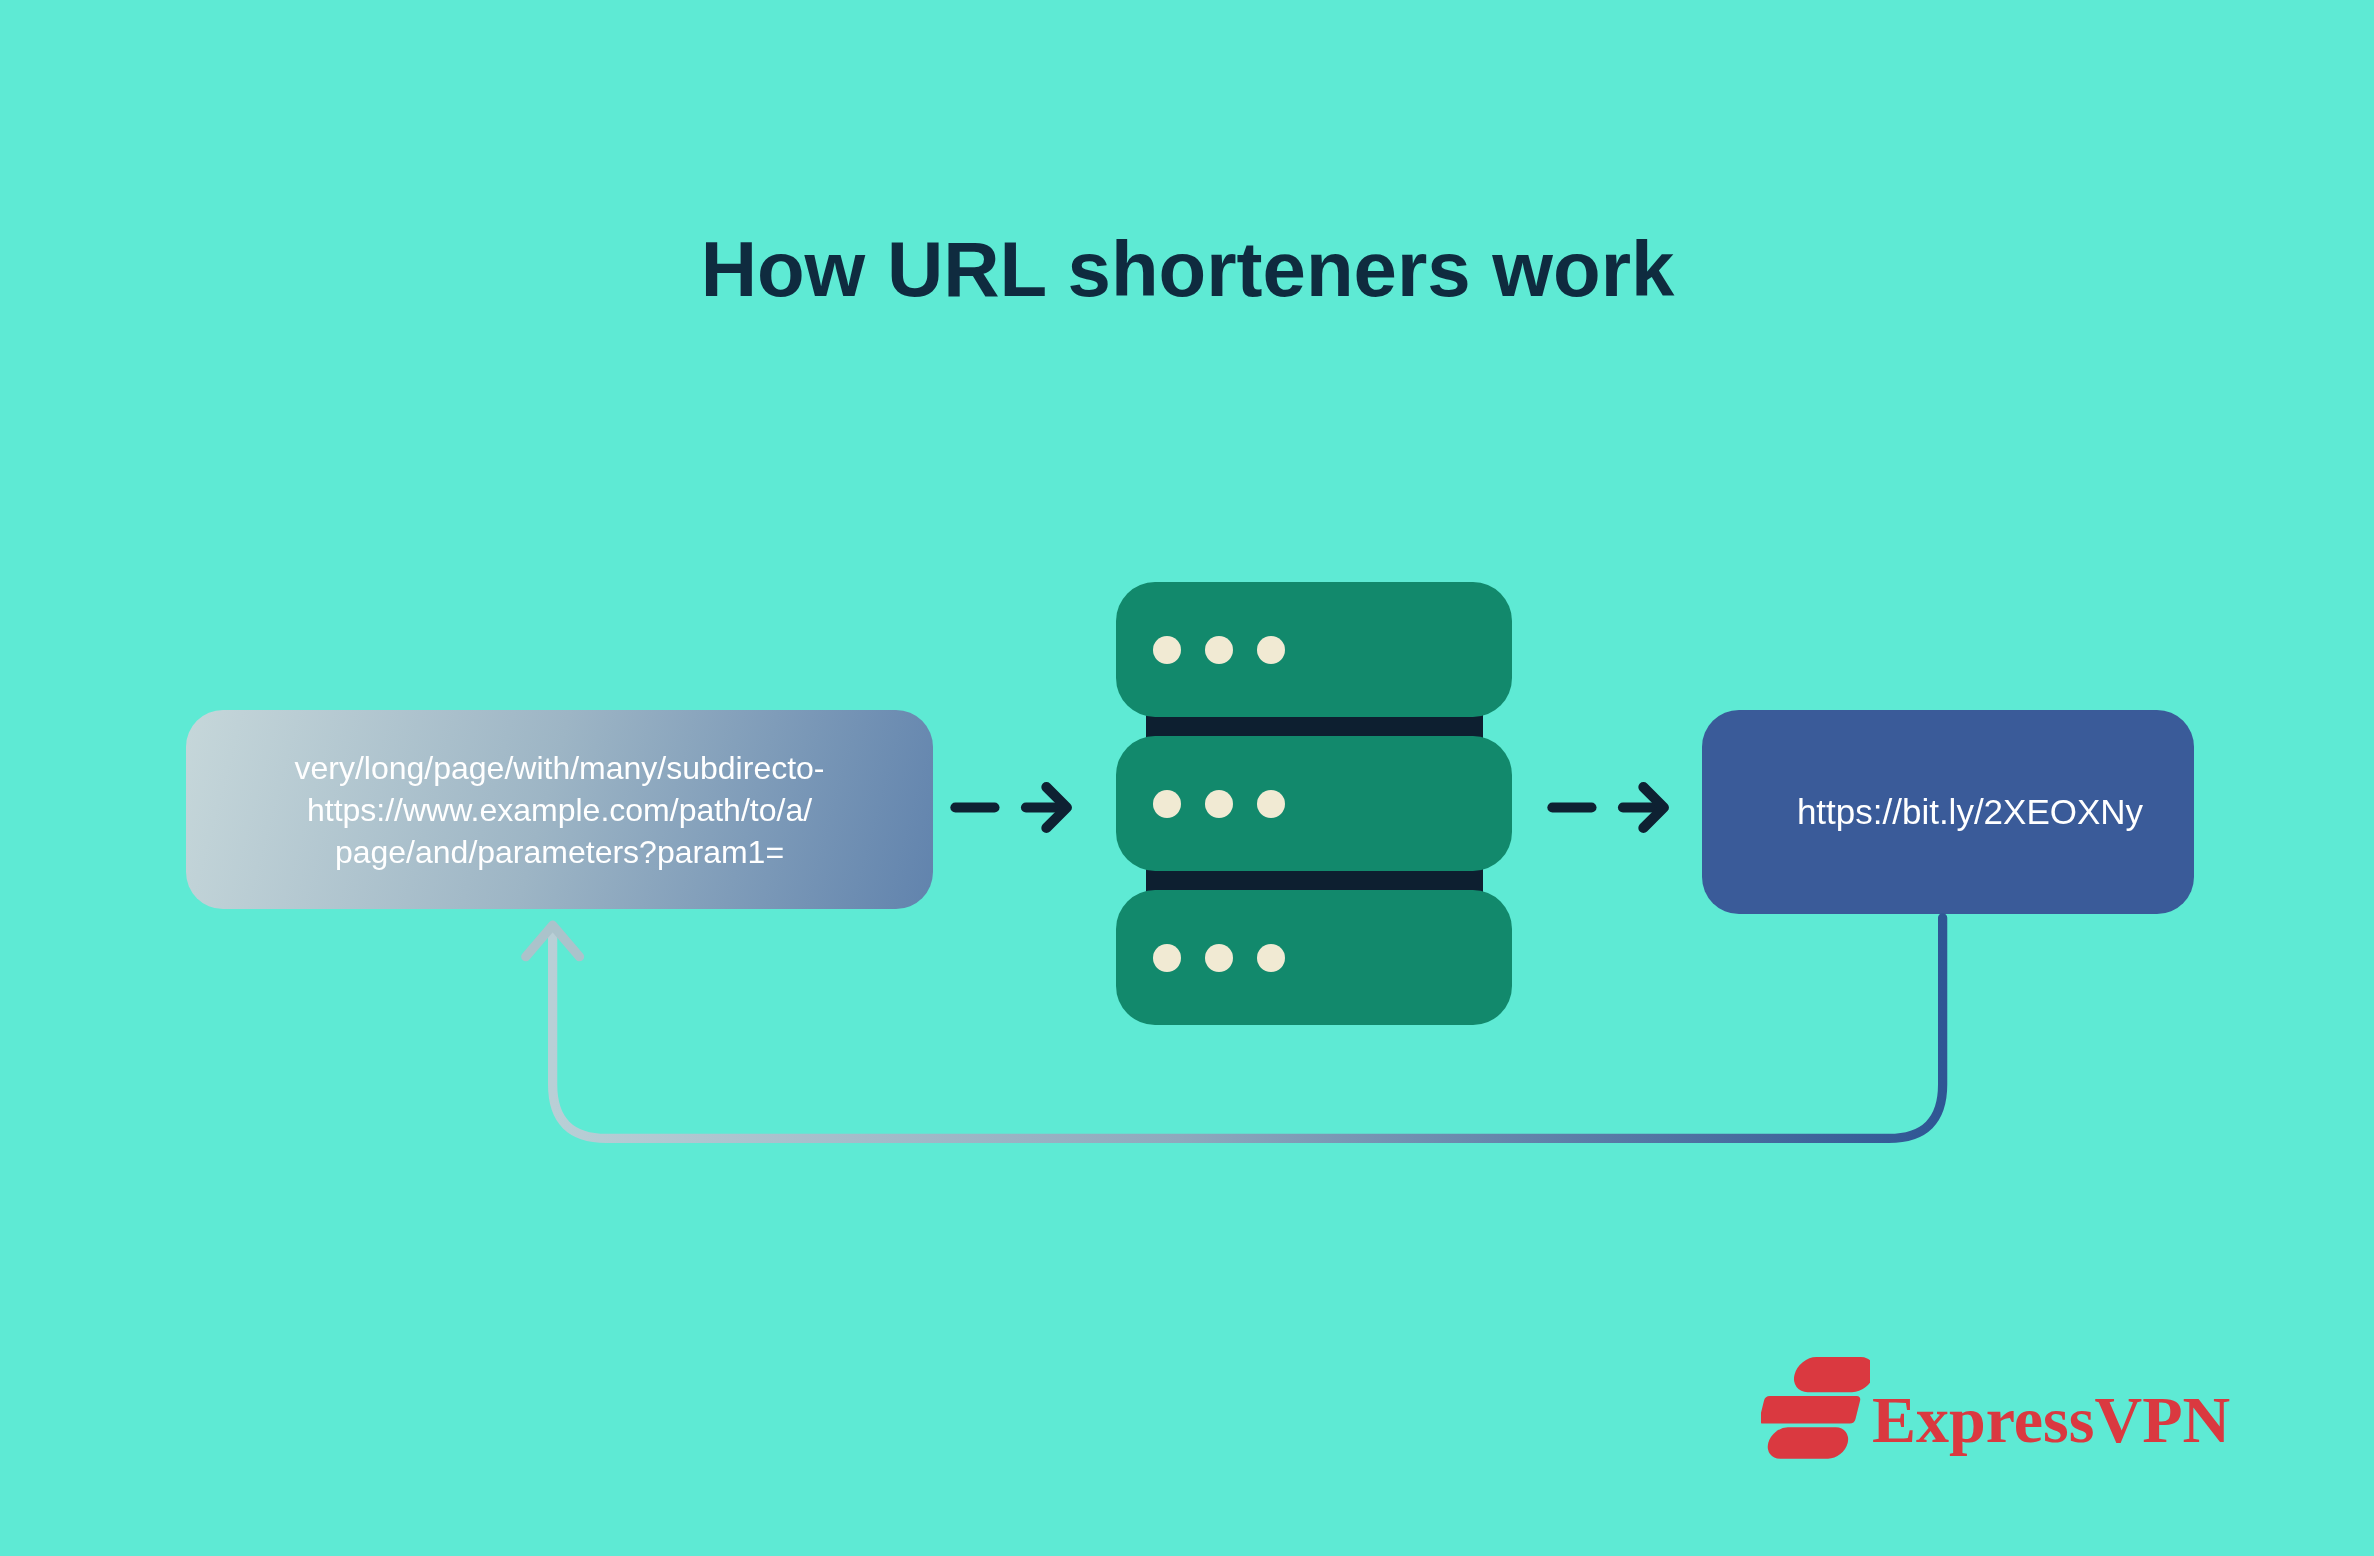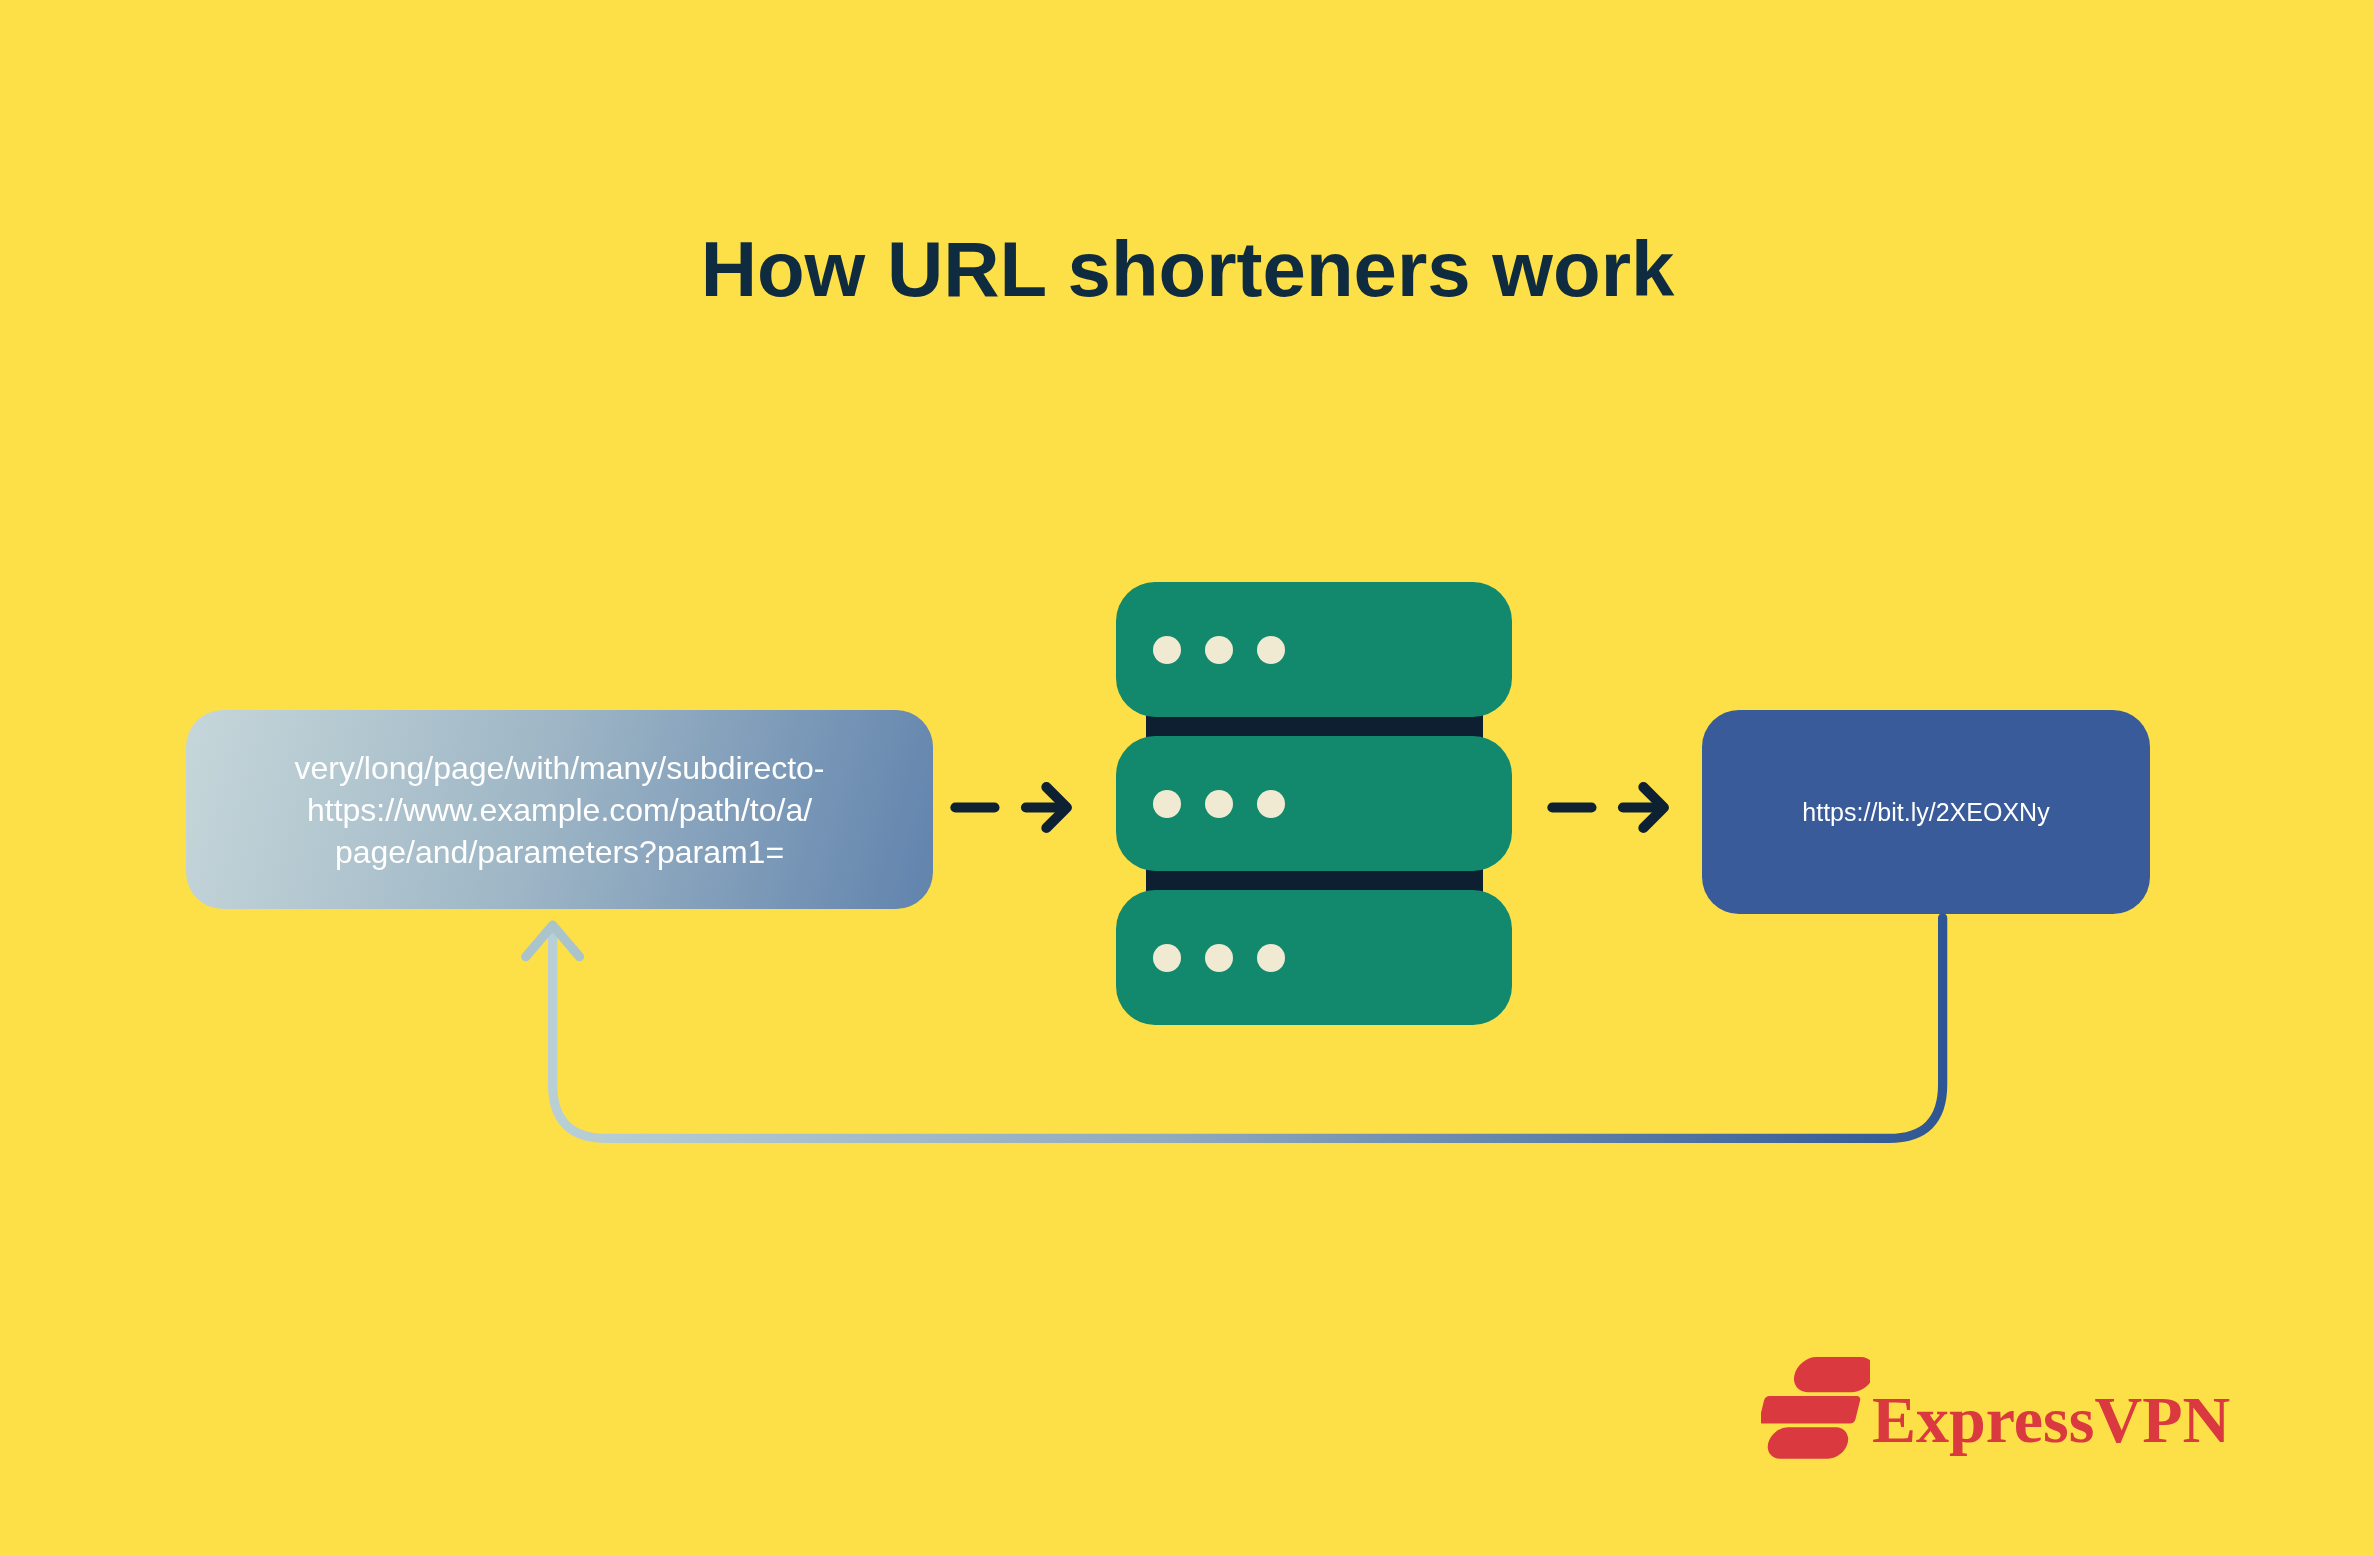--- a/index.html
+++ b/index.html
@@ -1,20 +1,20 @@
 <!DOCTYPE html>
 <html style="font-size:15px"><head>
 <meta charset="utf-8">
 <style>
   html, body { margin: 0; padding: 0; background: #ffffff; }
   .canvas {
     position: relative;
     width: 2375px;
     height: 1556px;
-    background: #fde047;
+    background: #5eead4;
     overflow: hidden;
     font-family: "Liberation Sans", sans-serif;
   }
 
   .title {
     position: absolute;
     top: 224px;
     left: 0;
     width: 100%;
     text-align: center;
@@ -49,23 +49,24 @@
     left: 1702px;
     top: 710px;
     width: 448px;
     height: 204px;
     border-radius: 37px;
     background: #3a5b99;
     display: flex;
     align-items: center;
     justify-content: center;
     color: #ffffff;
-    font-size: 25px;
+    font-size: 35px;
     font-weight: 500;
     text-align: center;
+    padding-left: 44px;
   }
 
   .dash-arrow { position: absolute; width: 130px; height: 65px; }
   .dash-arrow-1 { left: 948px; top: 775px; }
   .dash-arrow-2 { left: 1545px; top: 775px; }
 
   .server {
     position: absolute;
     left: 1116px;
     top: 582px;

